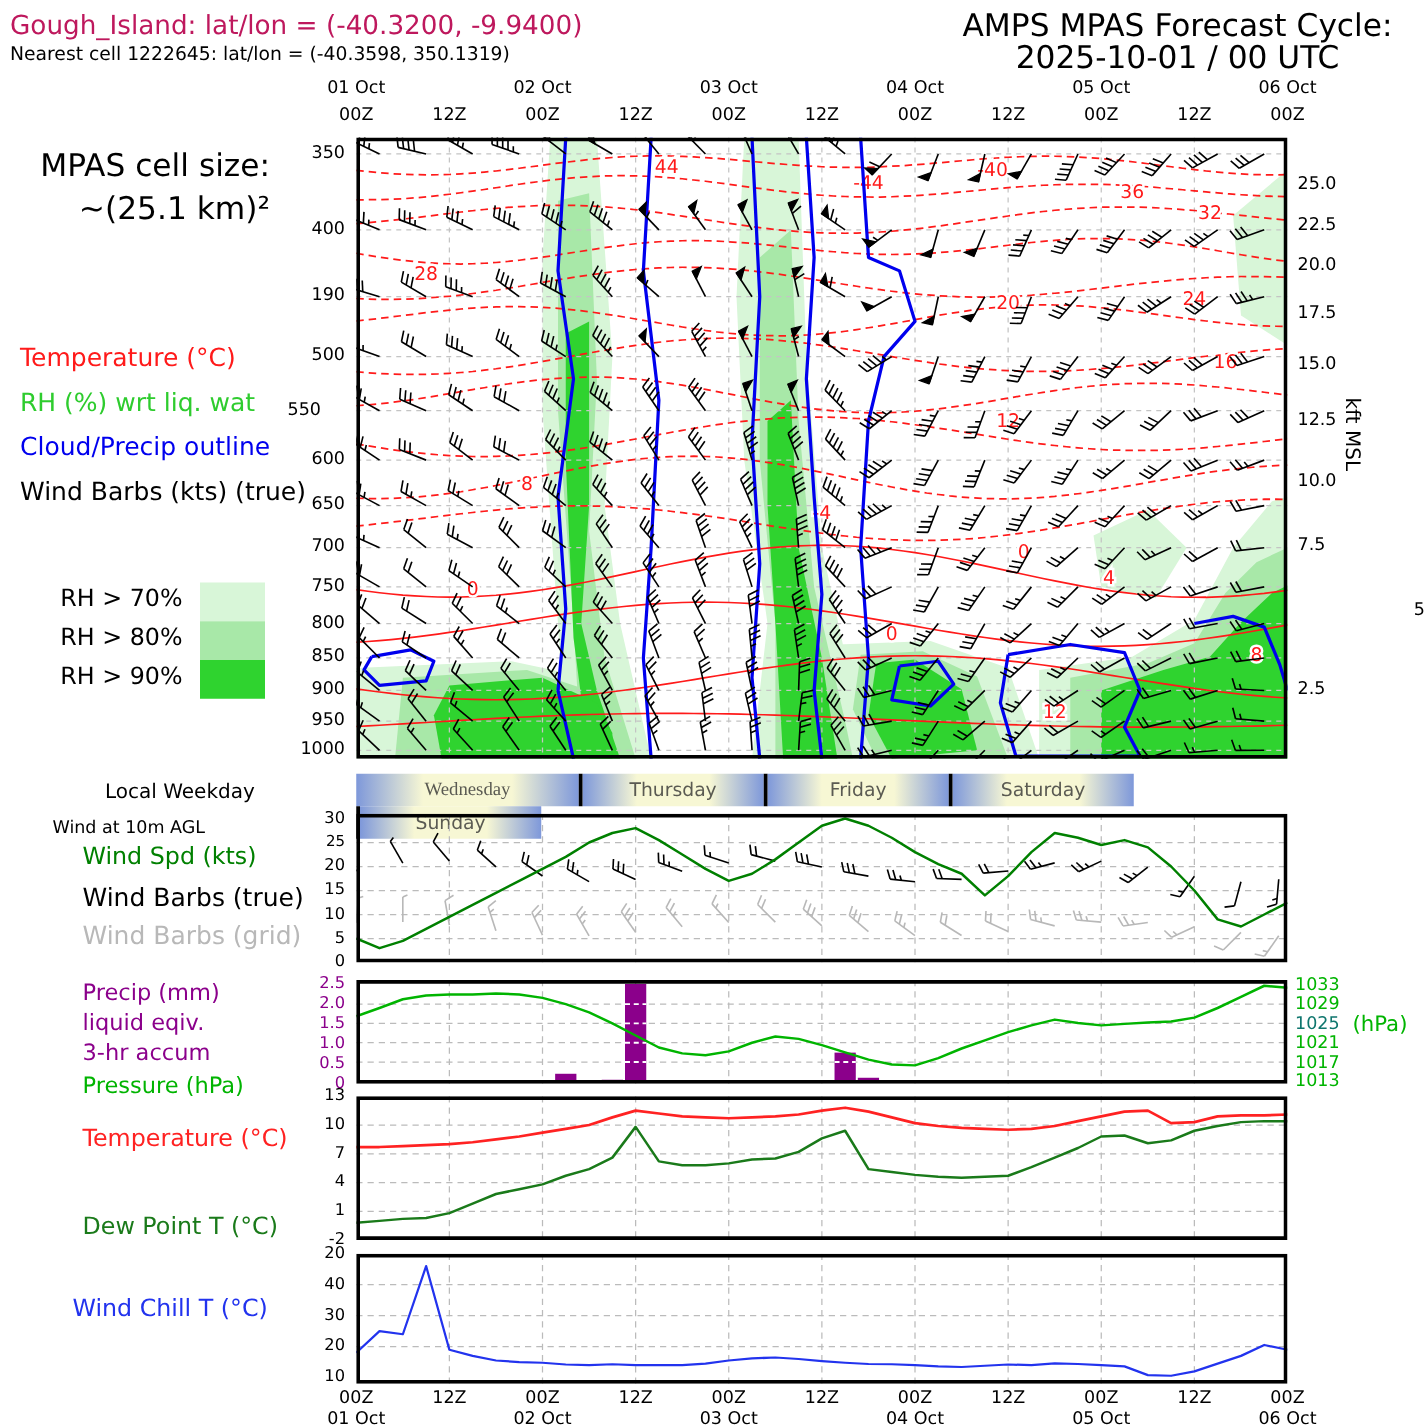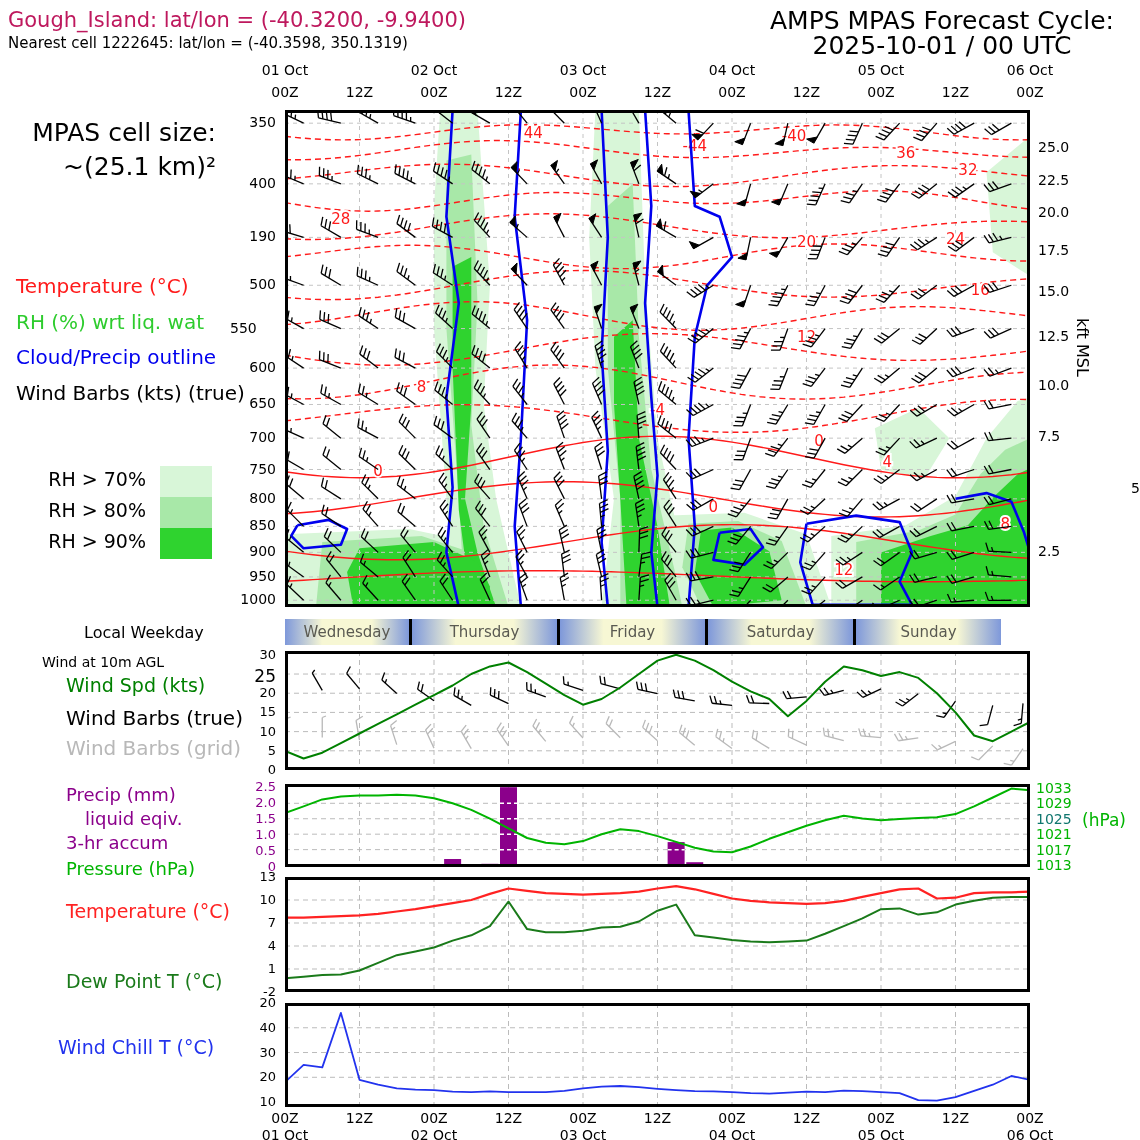--- a/index.html
+++ b/index.html
@@ -1257,21 +1257,21 @@
       <line x1="666.2114733704101" y1="492.22685502821923" x2="662.4855051161397" y2="484.00874937252405" stroke="#000" stroke-width="1.3"></line>
       <line x1="670.6945546675038" y1="491.8370062323396" x2="668.8315705403685" y2="487.727953404492" stroke="#000" stroke-width="1.3"></line>
       <line x1="726.375" y1="490.23429451594546" x2="703.3752795818001" y2="490.34769947455806" stroke="#000" stroke-width="1.3"></line>
       <line x1="703.3752795818001" y1="490.34769947455806" x2="700.3333562143048" y2="481.8525948709474" stroke="#000" stroke-width="1.3"></line>
       <line x1="707.8752248810131" y1="490.325511547873" x2="706.3542631972655" y2="486.07795924606773" stroke="#000" stroke-width="1.3"></line>
       <rect x="1.5" y="1.5" width="742" height="494" fill="none" stroke="#000" stroke-width="3"></rect>
     </svg>
 
   <div class="abs" style="left:84px;top:623px;font-size:16px;color:#000;">Local Weekday</div>
   <div class="abs" id="day-cells" style="left:285px;top:619px;width:745px;height:26px;">
-      <div class="daycell" style="width: 124px; background: linear-gradient(90deg, rgb(126, 152, 218) 0%, rgb(247, 247, 212) 30%, rgb(247, 247, 212) 70%, rgb(126, 152, 218) 100%);">Wednesday</div>
+      <div class="daycell" style="width: 178px; background: linear-gradient(90deg, rgb(126, 152, 218) 0%, rgb(247, 247, 212) 30%, rgb(247, 247, 212) 70%, rgb(126, 152, 218) 100%); font-family: Liberation Serif, serif;">Wednesday</div>
       <div class="daycell" style="width: 148px; background: linear-gradient(90deg, rgb(126, 152, 218) 0%, rgb(247, 247, 212) 30%, rgb(247, 247, 212) 70%, rgb(126, 152, 218) 100%); border-left: 3px solid rgb(0, 0, 0);">Thursday</div>
       <div class="daycell" style="width: 148px; background: linear-gradient(90deg, rgb(126, 152, 218) 0%, rgb(247, 247, 212) 30%, rgb(247, 247, 212) 70%, rgb(126, 152, 218) 100%); border-left: 3px solid rgb(0, 0, 0);">Friday</div>
       <div class="daycell" style="width: 148px; background: linear-gradient(90deg, rgb(126, 152, 218) 0%, rgb(247, 247, 212) 30%, rgb(247, 247, 212) 70%, rgb(126, 152, 218) 100%); border-left: 3px solid rgb(0, 0, 0);">Saturday</div>
       <div class="daycell" style="width: 148px; background: linear-gradient(90deg, rgb(126, 152, 218) 0%, rgb(247, 247, 212) 30%, rgb(247, 247, 212) 70%, rgb(126, 152, 218) 100%); border-left: 3px solid rgb(0, 0, 0);">Sunday</div>
     </div>
 
   <div class="abs" style="left:42px;top:654px;font-size:14px;color:#000;">Wind at 10m AGL</div>
   <div class="abs" style="left:66px;top:674px;font-size:19px;color:#008000;">Wind Spd (kts)</div>
   <div class="abs" style="left:66px;top:706px;font-size:20px;color:#000;">Wind Barbs (true)</div>
   <div class="abs" style="left:66px;top:736px;font-size:20px;color:#b8b8b8;">Wind Barbs (grid)</div>
@@ -1425,21 +1425,21 @@
       <line x1="736.2568851450468" y1="72.33061851682926" x2="728.6235771509249" y2="74.67425011477184" stroke="#000000" stroke-width="1.3"></line>
       <line x1="736.6490859874114" y1="67.84774237541642" x2="732.8324319903504" y2="69.0195581743877" stroke="#000000" stroke-width="1.3"></line>
       <line x1="738" y1="97.66482104195164" x2="726.5284712729791" y2="114.04786192773147" stroke="#b8b8b8" stroke-width="1.3"></line>
       <line x1="726.5284712729791" y1="114.04786192773147" x2="718.7460168361874" y2="112.26085243160071" stroke="#b8b8b8" stroke-width="1.3"></line>
       <line x1="729.1095652365588" y1="110.36167772843102" x2="725.2183380181629" y2="109.46817298036564" stroke="#b8b8b8" stroke-width="1.3"></line>
       <path d="M0.0,99.8L18.6,107.5L37.3,101.7L55.9,92.1L74.5,82.5L93.1,72.9L111.8,63.3L130.4,53.7L149.0,44.1L167.6,34.5L186.3,23.0L204.9,15.4L223.5,11.5L242.1,21.1L260.8,32.6L279.4,44.1L298.0,53.7L316.6,48.0L335.3,36.5L353.9,23.0L372.5,9.6L391.1,3.8L409.8,9.6L428.4,19.2L447.0,30.7L465.6,40.3L484.3,48.0L502.9,65.3L521.5,49.9L540.1,30.7L558.8,15.4L577.4,19.2L596.0,25.0L614.6,21.1L633.3,26.9L651.9,42.2L670.5,61.4L689.1,84.5L707.8,90.2L726.4,80.6L745.0,71.0" fill="none" stroke="#008000" stroke-width="2" stroke-linejoin="round"></path>
       <rect x="1.5" y="1.5" width="742" height="116" fill="none" stroke="#000" stroke-width="3"></rect>
     </svg>
 
   <div class="abs" style="left:66px;top:784px;font-size:18px;color:#8b008b;">Precip (mm)</div>
-  <div class="abs" style="left:66px;top:808px;font-size:18px;color:#8b008b;margin-left:19px;">liquid eqiv.</div>
+  <div class="abs" style="left:66px;top:808px;font-size:18px;color:#8b008b;">liquid eqiv.</div>
   <div class="abs" style="left:66px;top:832px;font-size:18px;color:#8b008b;">3-hr accum</div>
   <div class="abs" style="left:66px;top:858px;font-size:18px;color:#00b400;">Pressure (hPa)</div>
   <div id="precip-ticks-l"></div>
   <div id="precip-ticks-r"></div>
   <div class="abs" style="left:1082px;top:810px;font-size:17px;color:#00b400;">(hPa)</div>
   <svg id="svg-precip" style="left:285px;top:784px;" width="745" height="83">
       <line x1="0" y1="19.302325581395348" x2="745" y2="19.302325581395348" stroke="#bbb" stroke-width="1" stroke-dasharray="5,4"></line>
       <line x1="0" y1="34.74418604651162" x2="745" y2="34.74418604651162" stroke="#bbb" stroke-width="1" stroke-dasharray="5,4"></line>
       <line x1="0" y1="50.18604651162791" x2="745" y2="50.18604651162791" stroke="#bbb" stroke-width="1" stroke-dasharray="5,4"></line>
       <line x1="0" y1="65.62790697674419" x2="745" y2="65.62790697674419" stroke="#bbb" stroke-width="1" stroke-dasharray="5,4"></line>
@@ -1548,21 +1548,21 @@
     <span class="tick" style="left: 1038px; top: 172.071px;">22.5</span>
     <span class="tick" style="left: 1038px; top: 203.879px;">20.0</span>
     <span class="tick" style="left: 1038px; top: 242.148px;">17.5</span>
     <span class="tick" style="left: 1038px; top: 282.902px;">15.0</span>
     <span class="tick" style="left: 1038px; top: 328.129px;">12.5</span>
     <span class="tick" style="left: 1038px; top: 376.835px;">10.0</span>
     <span class="tick" style="left: 1038px; top: 428.026px;">7.5</span>
     <span class="tick" style="left: 1094px; top: 480.211px; margin-left: 37px;">5.0</span>
     <span class="tick" style="left: 1038px; top: 543.33px;">2.5</span>
     <span class="tick" style="left: 240px; top: 646.839px; width: 36px; text-align: right; font-size: 13px;">30</span>
-    <span class="tick" style="left: 240px; top: 666.032px; width: 36px; text-align: right; font-size: 17px;">25</span>
+    <span class="tick" style="left: 240px; top: 666.032px; width: 36px; text-align: right; font-size: 12px;">25</span>
     <span class="tick" style="left: 240px; top: 685.226px; width: 36px; text-align: right; font-size: 13px;">20</span>
     <span class="tick" style="left: 240px; top: 704.419px; width: 36px; text-align: right; font-size: 13px;">15</span>
     <span class="tick" style="left: 240px; top: 723.613px; width: 36px; text-align: right; font-size: 13px;">10</span>
     <span class="tick" style="left: 240px; top: 742.806px; width: 36px; text-align: right; font-size: 13px;">5</span>
     <span class="tick" style="left: 240px; top: 762px; width: 36px; text-align: right; font-size: 13px;">0</span>
     <span class="tick" style="left: 240px; top: 779.192px; width: 36px; text-align: right; font-size: 13px; color: rgb(139, 0, 139);">2.5</span>
     <span class="tick" style="left: 240px; top: 795.154px; width: 36px; text-align: right; font-size: 13px; color: rgb(139, 0, 139);">2.0</span>
     <span class="tick" style="left: 240px; top: 811.115px; width: 36px; text-align: right; font-size: 13px; color: rgb(139, 0, 139);">1.5</span>
     <span class="tick" style="left: 240px; top: 827.077px; width: 36px; text-align: right; font-size: 13px; color: rgb(139, 0, 139);">1.0</span>
     <span class="tick" style="left: 240px; top: 843.038px; width: 36px; text-align: right; font-size: 13px; color: rgb(139, 0, 139);">0.5</span>

